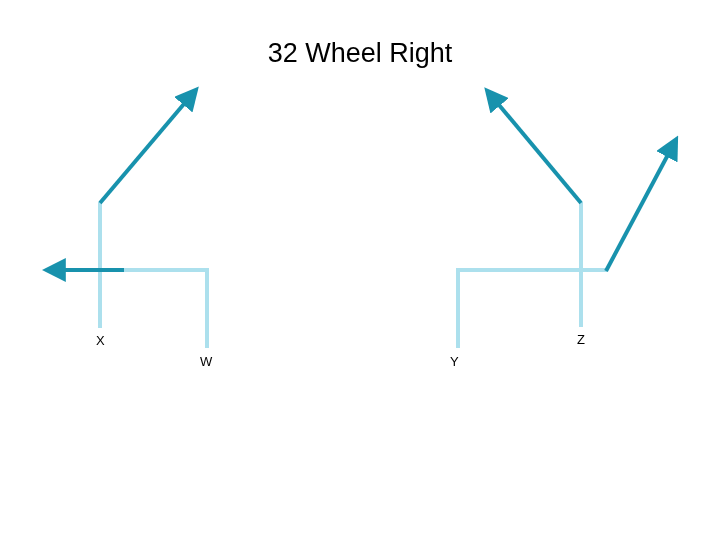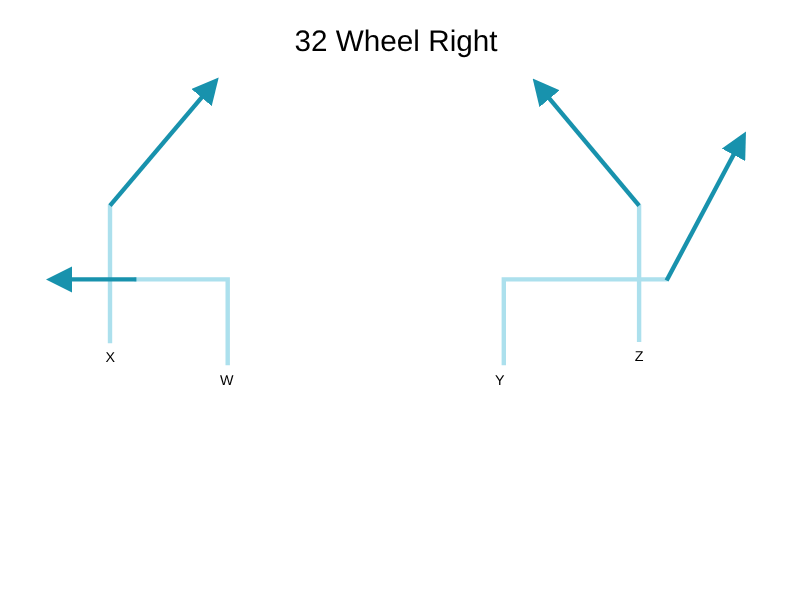--- a/index.html
+++ b/index.html
@@ -11,20 +11,21 @@
     width: 720px;
     height: 540px;
     font-family: "Liberation Sans", sans-serif;
     overflow: hidden;
   }
   #canvas {
     position: relative;
     width: 720px;
     height: 444px;
     background: #ffffff;
+    margin-top: 16px;
   }
   #title {
     position: absolute;
     left: 0;
     top: 22px;
     width: 720px;
     text-align: center;
     font-size: 27px;
     color: #000000;
     font-family: "Liberation Sans", sans-serif;

